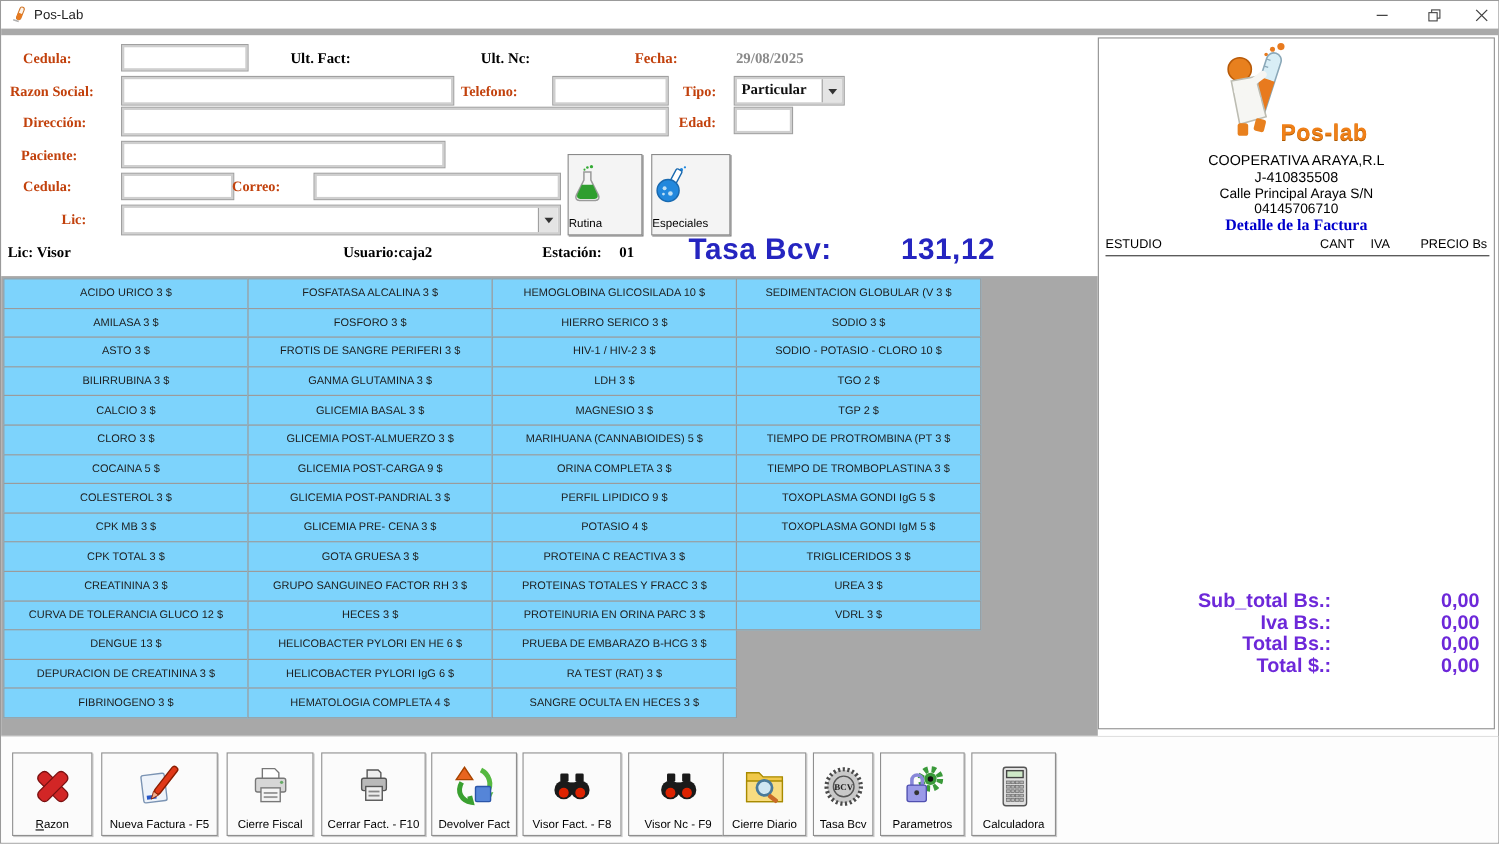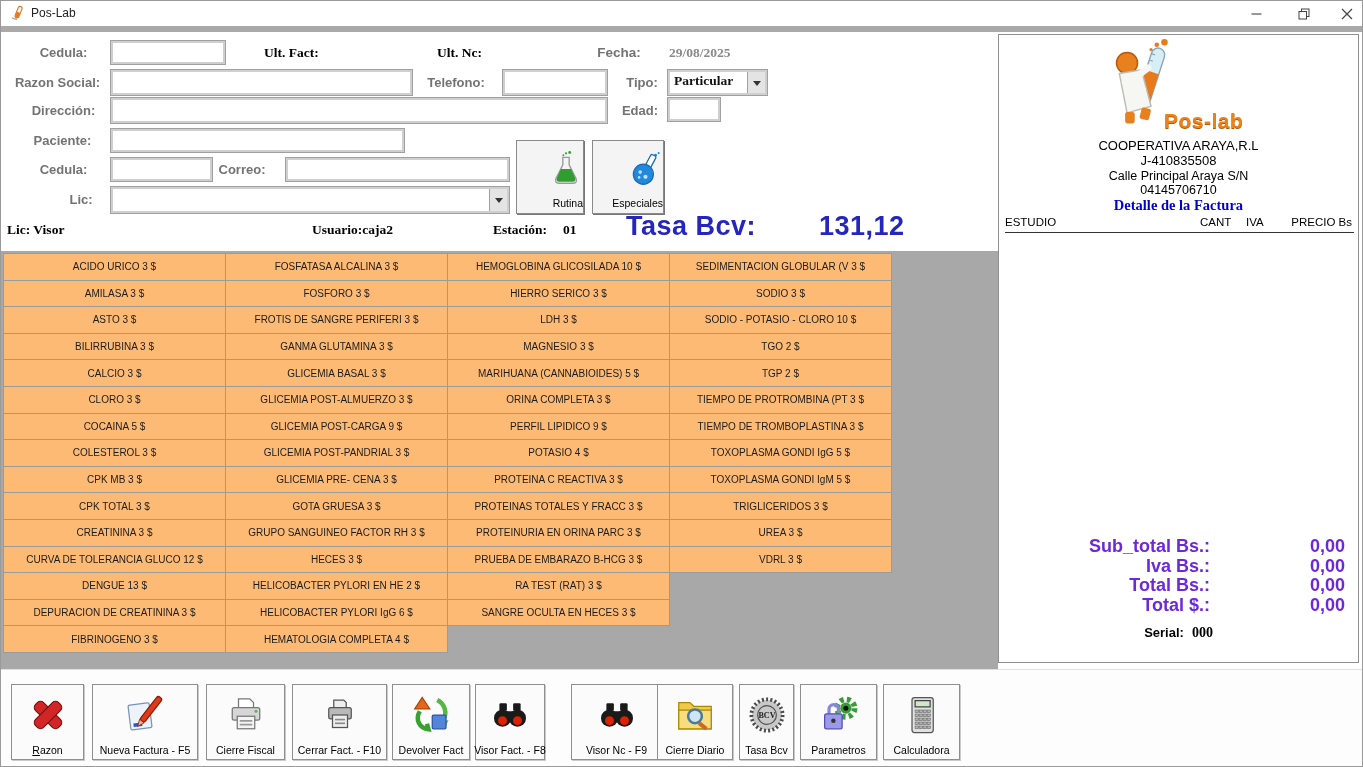--- a/index.html
+++ b/index.html
@@ -5,42 +5,42 @@
   html,body{margin:0;padding:0;}
   body{width:1363px;height:767px;position:relative;background:#fff;overflow:hidden;
        font-family:"Liberation Sans",sans-serif;border:1px solid #9a9a9a;box-sizing:border-box;}
   
   .titlebar{position:absolute;left:0;top:0;width:1363px;height:25px;background:#fff;}
   .title-text{position:absolute;left:30px;top:5px;font-size:12px;color:#222;}
   .app-icon{position:absolute;left:9px;top:4px;width:16px;height:16px;}
   .winbtn{position:absolute;top:0;width:44px;height:25px;display:flex;align-items:center;justify-content:center;cursor:pointer;}
   .title-sep{position:absolute;left:0;top:25px;width:1363px;height:6px;background:#a9a9a9;}
   
-  .lbl{position:absolute;color:#737373;font-weight:bold;font-size:13px;text-align:center;}
+  .lbl{position:absolute;color:#c2410c;font-weight:bold;font-size:13px;text-align:left;font-family:Liberation Serif, serif;}
   .slbl{position:absolute;font-family:"Liberation Serif",serif;font-weight:bold;font-size:13.5px;color:#000;}
   .datev{position:absolute;font-family:"Liberation Serif",serif;font-weight:bold;font-size:13.5px;color:#8a8a8a;}
   .field{position:absolute;background:#fff;border:2px solid #cfcfcf;outline:1px solid #a0a0a0;box-sizing:border-box;
          font-family:"Liberation Serif",serif;font-weight:bold;font-size:13px;padding:1px 4px;}
   input.field{outline:1px solid #a0a0a0;}
   .combo{position:absolute;background:#fff;border:2px solid #cfcfcf;outline:1px solid #a0a0a0;box-sizing:border-box;}
   .combo-text{position:absolute;left:4px;top:1px;font-family:"Liberation Serif",serif;font-weight:bold;font-size:13.5px;color:#111;}
   .combo-arrow{position:absolute;right:0;top:0;bottom:0;width:17px;background:#e4e4e4;border-left:1px solid #a0a0a0;
                display:flex;align-items:center;justify-content:center;cursor:pointer;}
   .combo-arrow::after{content:"";border:4px solid transparent;border-top:5px solid #333;margin-top:5px;}
   
   .flask-btn{position:absolute;background:#f4f4f4;border:1px solid #8a8a8a;box-shadow:1px 1px 0 #777;
-             display:flex;flex-direction:column;align-items:flex-end;justify-content:flex-end;padding-bottom:4px;cursor:pointer;}
+             display:flex;flex-direction:column;align-items:flex-start;justify-content:flex-end;padding-bottom:4px;cursor:pointer;}
   .flask-btn svg{width:34px;height:38px;margin-bottom:4px;}
   .flask-label{font-size:10.5px;color:#000;}
   
   .tasa{position:absolute;color:#2525c0;font-weight:bold;font-size:27px;letter-spacing:0.5px;}
   
   .grid-bg{position:absolute;left:0;top:250px;width:997px;height:418px;background:#a8a8a8;}
   .test-col{position:absolute;top:252px;width:223px;}
-  .test-btn{height:27.6px;background:#fdba74;border:1px solid #9b9b9b;box-sizing:border-box;
+  .test-btn{height:27.6px;background:#7dd3fc;border:1px solid #9b9b9b;box-sizing:border-box;
             display:flex;align-items:center;justify-content:center;text-align:center;
             font-size:10px;color:#1c1c1c;white-space:nowrap;overflow:hidden;cursor:pointer;}
   .test-btn + .test-btn{margin-top:-1px;}
   
   .inv-panel{position:absolute;left:997px;top:33px;width:361px;height:629px;background:#fff;border:1px solid #909090;box-sizing:border-box;}
   .inv-line{position:absolute;left:0;width:100%;text-align:center;font-size:12.5px;color:#000;}
   .brand{position:absolute;font-weight:bold;font-size:21px;color:#f08018;text-shadow:0 1px 0 #b05a00;letter-spacing:0.5px;}
   .detail-title{position:absolute;left:0;width:100%;text-align:center;font-family:"Liberation Serif",serif;
                 font-weight:bold;font-size:14.5px;color:#0000cc;}
   .inv-head{position:absolute;left:6px;right:4px;top:181px;display:flex;align-items:flex-end;
@@ -195,27 +195,28 @@
     <div class="test-btn">FROTIS DE SANGRE PERIFERI 3 $</div>
     <div class="test-btn">GANMA GLUTAMINA 3 $</div>
     <div class="test-btn">GLICEMIA BASAL 3 $</div>
     <div class="test-btn">GLICEMIA POST-ALMUERZO 3 $</div>
     <div class="test-btn">GLICEMIA POST-CARGA 9 $</div>
     <div class="test-btn">GLICEMIA POST-PANDRIAL 3 $</div>
     <div class="test-btn">GLICEMIA PRE- CENA 3 $</div>
     <div class="test-btn">GOTA GRUESA 3 $</div>
     <div class="test-btn">GRUPO SANGUINEO FACTOR RH 3 $</div>
     <div class="test-btn">HECES 3 $</div>
-    <div class="test-btn">HELICOBACTER PYLORI EN HE 2 $</div>
+    <div class="test-btn">HELICOBACTER PYLORI EN HE 6 $</div>
     <div class="test-btn">HELICOBACTER PYLORI IgG 6 $</div>
     <div class="test-btn">HEMATOLOGIA COMPLETA 4 $</div>
   </div>
 <div class="test-col" style="left:446px;">
     <div class="test-btn">HEMOGLOBINA GLICOSILADA 10 $</div>
     <div class="test-btn">HIERRO SERICO 3 $</div>
+    <div class="test-btn">HIV-1 / HIV-2 3 $</div>
     <div class="test-btn">LDH 3 $</div>
     <div class="test-btn">MAGNESIO 3 $</div>
     <div class="test-btn">MARIHUANA (CANNABIOIDES) 5 $</div>
     <div class="test-btn">ORINA COMPLETA 3 $</div>
     <div class="test-btn">PERFIL LIPIDICO 9 $</div>
     <div class="test-btn">POTASIO 4 $</div>
     <div class="test-btn">PROTEINA C  REACTIVA   3 $</div>
     <div class="test-btn">PROTEINAS TOTALES Y FRACC 3 $</div>
     <div class="test-btn">PROTEINURIA EN ORINA PARC 3 $</div>
     <div class="test-btn">PRUEBA DE EMBARAZO B-HCG  3 $</div>
@@ -279,23 +280,20 @@
       </div>
       <div class="tot-row">
         <span>Total Bs.:</span>
         <span class="tot-val">0,00</span>
       </div>
       <div class="tot-row">
         <span>Total $.:</span>
         <span class="tot-val">0,00</span>
       </div>
     </div>
-  <div class="serial-row">
-    <span class="serial-lbl">Serial:</span><span class="serial-val">000</span>
-  </div>
 </div>
 
 <div class="toolbar">
     <div class="tb-btn" style="left: 10px; width: 73px;">
       <span class="tb-icon">
         <svg viewBox="0 0 32 32">
           <g transform="rotate(45 16 16)" stroke="#7a1010" stroke-width="1">
             <rect x="3" y="11.5" width="26" height="9" rx="3.5" fill="#d22626"></rect>
             <rect x="11.5" y="3" width="9" height="26" rx="3.5" fill="#d22626"></rect>
           </g>
@@ -348,21 +346,21 @@
         <svg viewBox="0 0 32 32">
           <path d="M9 2 L15 11 H3 Z" fill="#e8641e" stroke="#a84400"></path>
           <path d="M7 13 C3 20 7 26.5 14 27.5 l-1.2 -4.5" fill="none" stroke="#3aa030" stroke-width="3.6"></path>
           <path d="M21 4 c6 3 8.5 10.5 4.5 16" fill="none" stroke="#55b840" stroke-width="3.6"></path>
           <path d="M22 22 l8 -2 -3 7 z" fill="#55b840"></path>
           <rect x="17" y="16" width="11" height="11" rx="1" fill="#5585d8" stroke="#2a55a8"></rect>
         </svg>
       </span>
       <span class="tb-label">Devolver Fact</span>
     </div>
-    <div class="tb-btn" style="left: 474px; width: 70px;">
+    <div class="tb-btn" style="left: 474px; width: 90px;">
       <span class="tb-icon">
         <svg viewBox="0 0 32 32">
           <rect x="7.5" y="6.5" width="6" height="6" rx="1" fill="#1a1a1a"></rect>
           <rect x="18.5" y="6.5" width="6" height="6" rx="1" fill="#1a1a1a"></rect>
           <circle cx="10" cy="18.5" r="6.8" fill="#1a1a1a"></circle>
           <circle cx="22" cy="18.5" r="6.8" fill="#1a1a1a"></circle>
           <rect x="13" y="13" width="6" height="5" fill="#1a1a1a"></rect>
           <circle cx="10" cy="20.5" r="3.6" fill="#dd2200"></circle>
           <circle cx="22" cy="20.5" r="3.6" fill="#dd2200"></circle>
         </svg>

